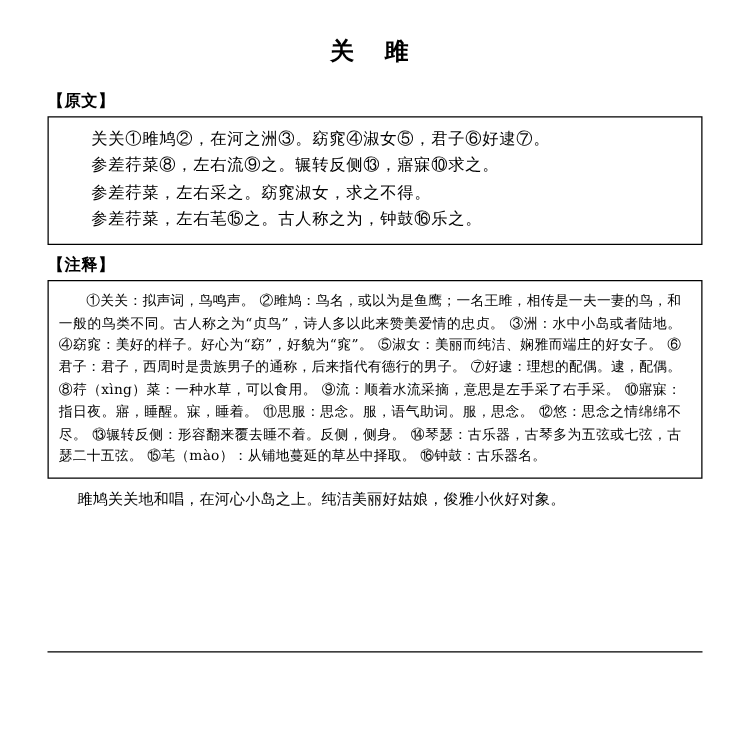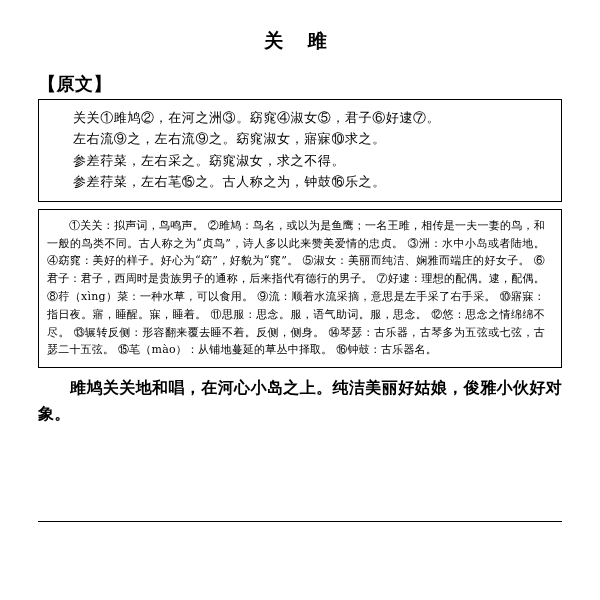--- a/index.html
+++ b/index.html
@@ -23,21 +23,21 @@
   }
   .doc-title {
     text-align: center;
     font-size: 19px;
     font-weight: bold;
     letter-spacing: 9px;
     margin: 10px 0 18px 0;
     font-family: "DejaVu Serif", "Liberation Serif", serif;
   }
   .section-head {
-    font-size: 18px;
+    font-size: 13px;
     font-weight: bold;
     margin: 4px 0 3px 0;
     letter-spacing: 0.5px;
   }
   .rule-box {
     border: 1px solid #000;
     padding: 7px 16px 8px 8px;
     margin-bottom: 7px;
   }
   .verse {
@@ -51,26 +51,25 @@
     white-space: nowrap;
   }
   .notes {
     font-size: 11px;
     line-height: 1.62;
     text-align: justify;
     text-indent: 2em;
     letter-spacing: 0.2px;
   }
   .summary {
-    font-size: 16px;
+    font-size: 12px;
     line-height: 1.62;
     text-align: justify;
     text-indent: 2em;
     letter-spacing: 0.2px;
-    font-weight: bold;
   }
   .bottom-rule {
     position: absolute;
     left: 38px;
     right: 38px;
     bottom: 14px;
     border-top: 1px solid #000;
   }
   .block {
     margin-bottom: 2px;
@@ -81,28 +80,29 @@
 
 <div class="page">
 
   <div class="doc-title">关 雎</div>
 
   <div class="block">
     <div class="section-head">【原文】</div>
     <div class="rule-box">
       <div class="verse">
         <span class="ln">关关①雎鸠②，在河之洲③。窈窕④淑女⑤，君子⑥好逮⑦。</span>
-        <span class="ln">左右流⑨之，左右流⑨之。窈窕淑女，寤寐⑩求之。</span>
+        <span class="ln">参差荇菜⑧，左右流⑨之。辗转反侧⑬，寤寐⑩求之。</span>
         <span class="ln">参差荇菜，左右采之。窈窕淑女，求之不得。</span>
         <span class="ln">参差荇菜，左右芼⑮之。古人称之为，钟鼓⑯乐之。</span>
       </div>
     </div>
   </div>
 
   <div class="block">
+    <div class="section-head">【注释】</div>
     <div class="rule-box">
       <div class="notes">①关关：拟声词，鸟鸣声。 ②雎鸠：鸟名，或以为是鱼鹰；一名王雎，相传是一夫一妻的鸟，和一般的鸟类不同。古人称之为“贞鸟”，诗人多以此来赞美爱情的忠贞。 ③洲：水中小岛或者陆地。 ④窈窕：美好的样子。好心为“窈”，好貌为“窕”。 ⑤淑女：美丽而纯洁、娴雅而端庄的好女子。 ⑥君子：君子，西周时是贵族男子的通称，后来指代有德行的男子。 ⑦好逮：理想的配偶。逮，配偶。 ⑧荇（xìng）菜：一种水草，可以食用。 ⑨流：顺着水流采摘，意思是左手采了右手采。 ⑩寤寐：指日夜。寤，睡醒。寐，睡着。 ⑪思服：思念。服，语气助词。服，思念。 ⑫悠：思念之情绵绵不尽。 ⑬辗转反侧：形容翻来覆去睡不着。反侧，侧身。 ⑭琴瑟：古乐器，古琴多为五弦或七弦，古瑟二十五弦。 ⑮芼（mào）：从铺地蔓延的草丛中择取。 ⑯钟鼓：古乐器名。</div>
     </div>
   </div>
 
   <div class="block">
     <div class="summary">雎鸠关关地和唱，在河心小岛之上。纯洁美丽好姑娘，俊雅小伙好对象。</div>
   </div>
 
   <div class="bottom-rule"></div>

